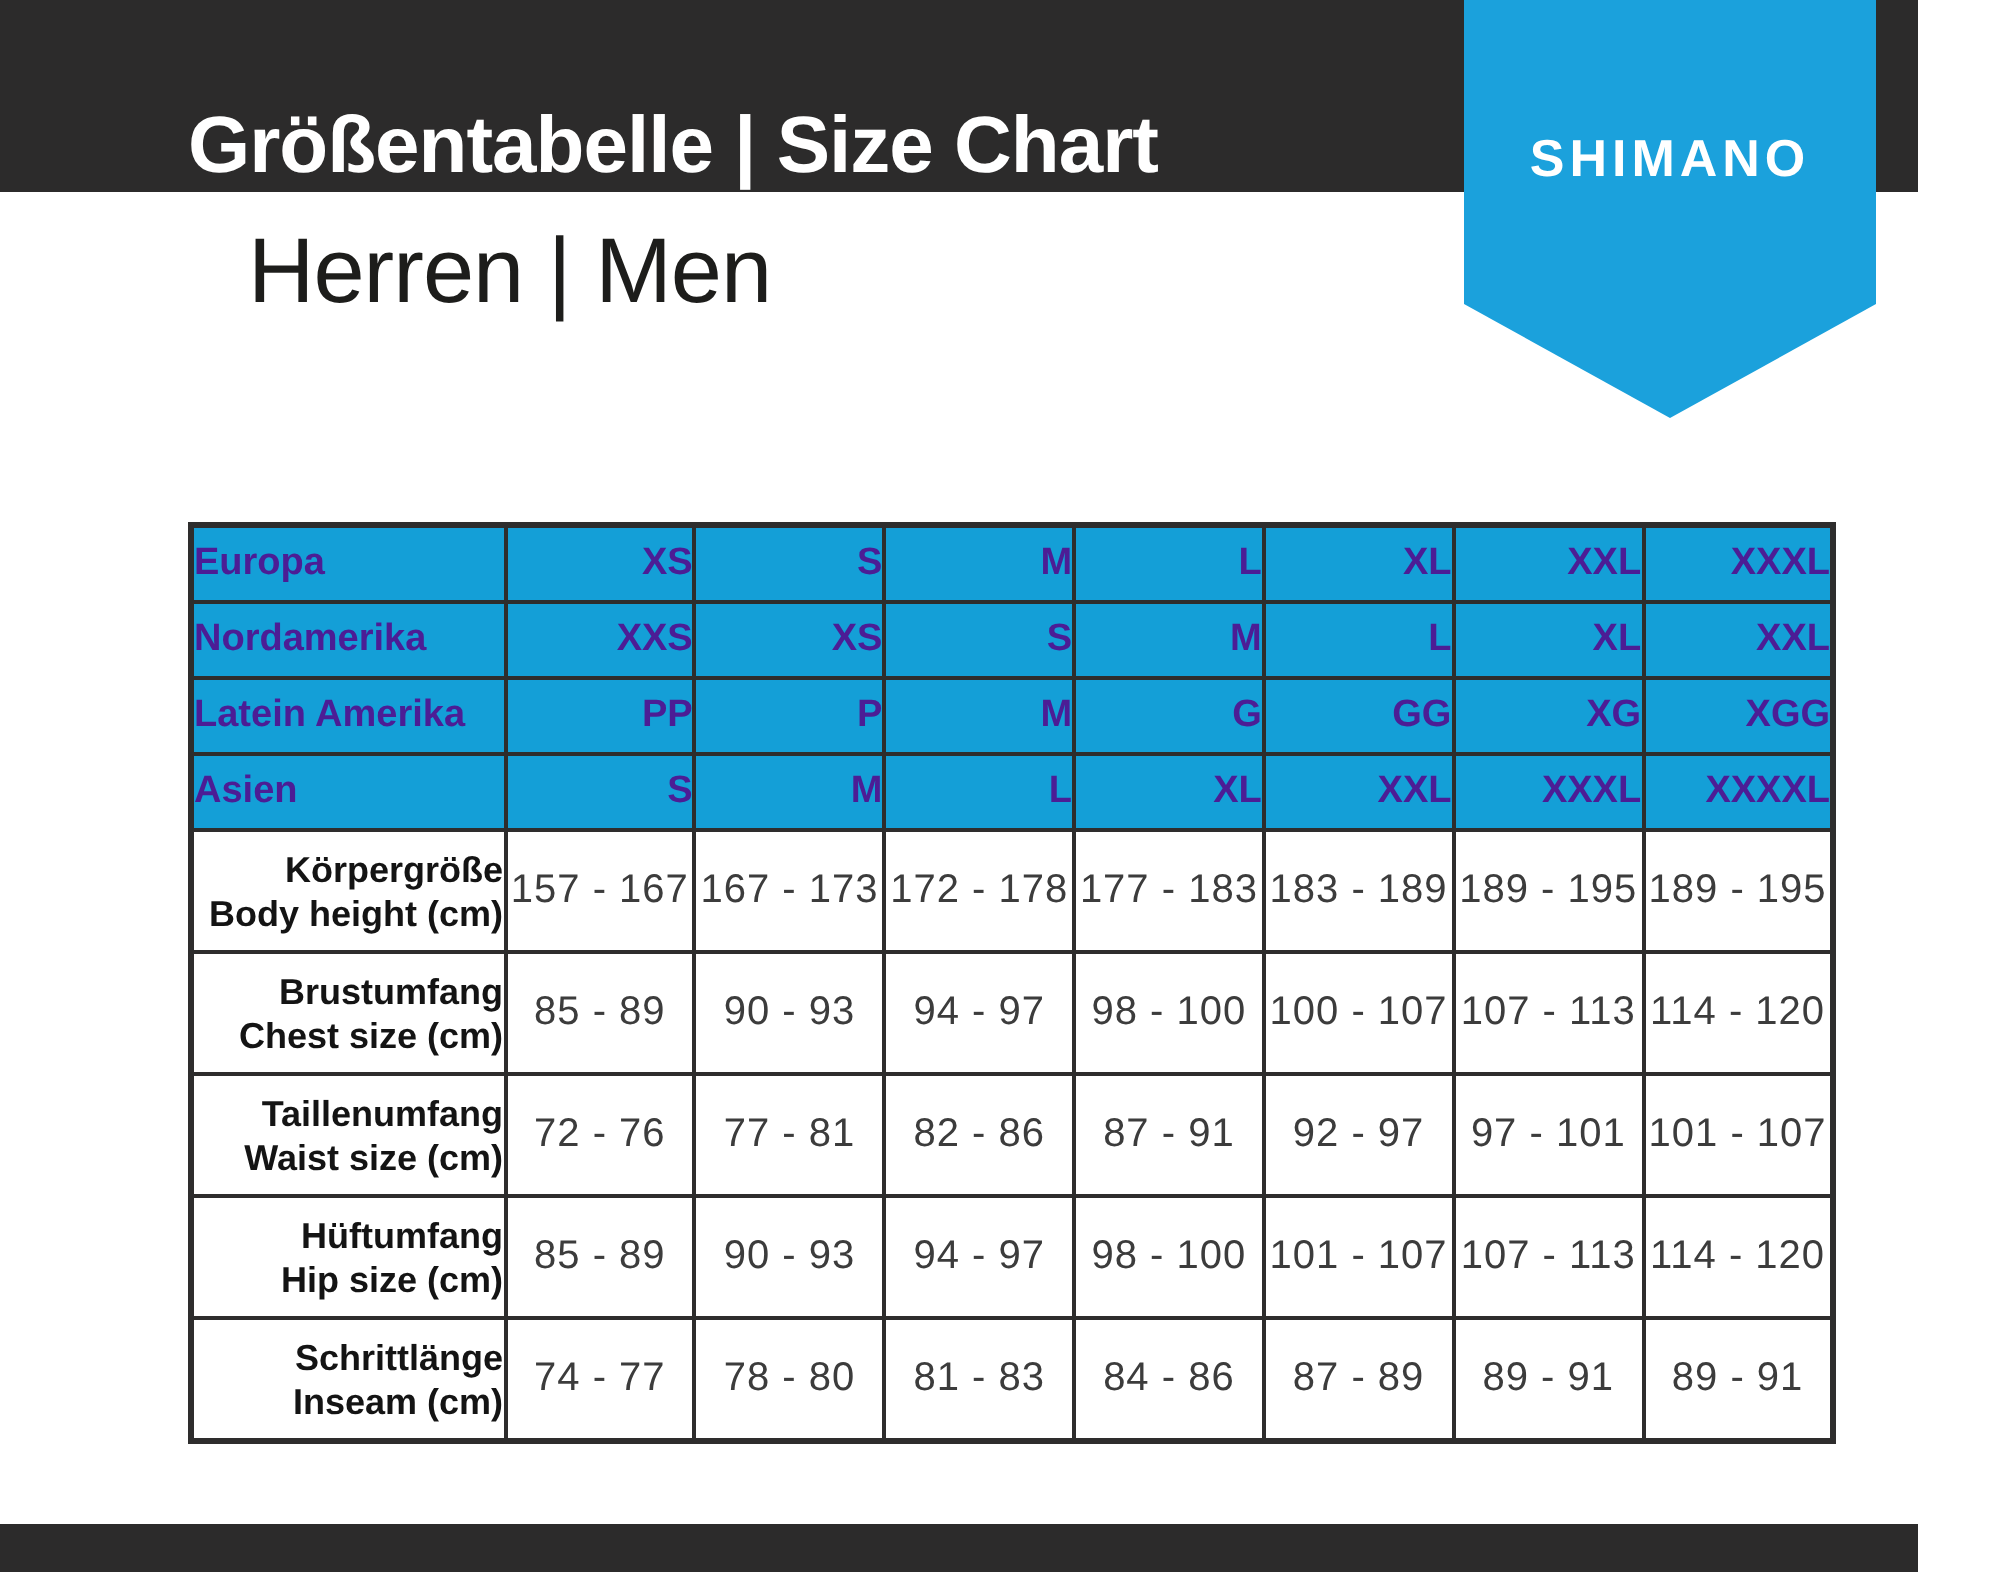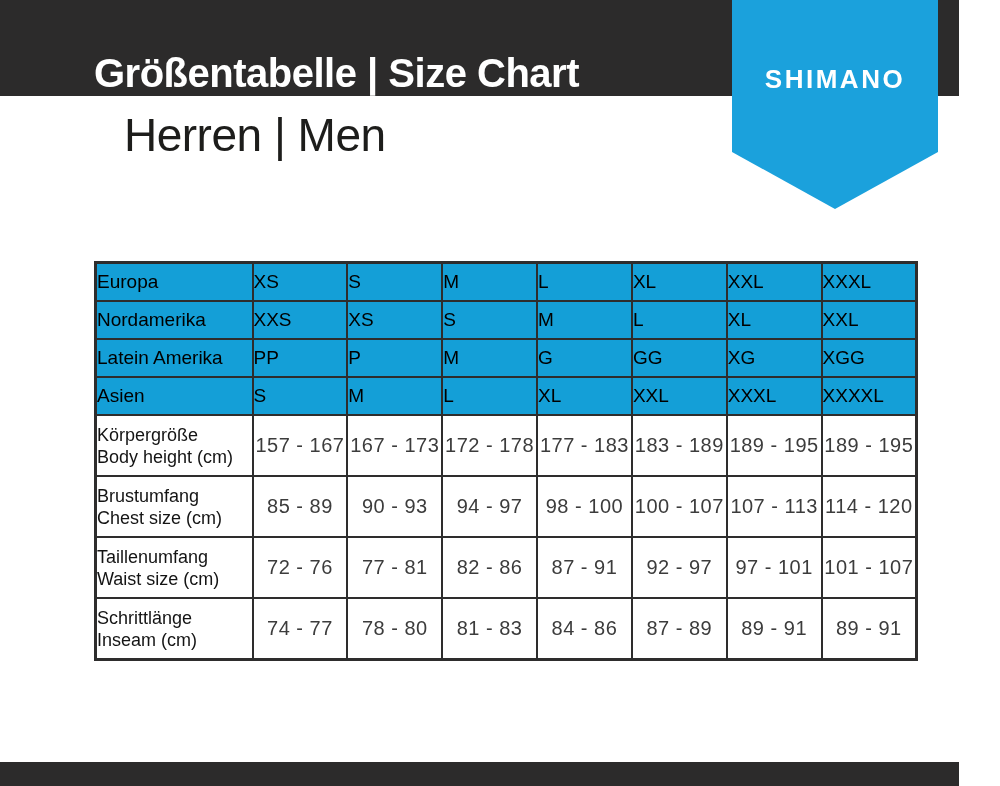--- a/index.html
+++ b/index.html
@@ -31,28 +31,28 @@
     color:#ffffff; font-weight:bold; font-size:26px; letter-spacing:2.5px;
     line-height:1; white-space:nowrap;
   }
   table.size-table {
     position:absolute; left:94px; top:261px; width:824px;
     border-collapse:collapse; table-layout:fixed;
     border:3px solid #2E2D2D;
   }
   table.size-table td { border:2px solid #2E2D2D; padding:0; }
   tr.region-row td {
-    height:36px; background:#149FD7; color:#000000; font-weight:normal;
+    height:36px; background:#149FD7; color:#4c1d95; font-weight:bold;
     font-size:19px;
   }
   td.region-label { text-align:left; padding-left:10px; }
-  td.size-cell { text-align:left; }
+  td.size-cell { text-align:right; }
   tr.measure-row td { height:59px; background:#ffffff; }
   td.measure-label {
-    text-align:left; padding-left:10px; font-weight:normal;
+    text-align:right; padding-left:10px; font-weight:bold;
     font-size:18px; line-height:22px; color:#141414;
   }
   td.value-cell {
     text-align:center; font-size:20px; color:#3C3C3C; font-weight:normal;
     letter-spacing:0.5px;
     margin-left:48px;
   }
   .bottom-band {
     position:absolute; left:0; top:762px; width:1000px; height:24px;
     background:#2C2B2B;
@@ -159,20 +159,33 @@
           <td class="value-cell">72 - 76</td>
           <td class="value-cell">77 - 81</td>
           <td class="value-cell">82 - 86</td>
           <td class="value-cell">87 - 91</td>
           <td class="value-cell">92 - 97</td>
           <td class="value-cell">97 - 101</td>
           <td class="value-cell">101 - 107</td>
         </tr>
         <tr class="measure-row">
           <td class="measure-label">
+            <div>Hüftumfang</div>
+            <div>Hip size (cm)</div>
+          </td>
+          <td class="value-cell">85 - 89</td>
+          <td class="value-cell">90 - 93</td>
+          <td class="value-cell">94 - 97</td>
+          <td class="value-cell">98 - 100</td>
+          <td class="value-cell">101 - 107</td>
+          <td class="value-cell">107 - 113</td>
+          <td class="value-cell">114 - 120</td>
+        </tr>
+        <tr class="measure-row">
+          <td class="measure-label">
             <div>Schrittlänge</div>
             <div>Inseam (cm)</div>
           </td>
           <td class="value-cell">74 - 77</td>
           <td class="value-cell">78 - 80</td>
           <td class="value-cell">81 - 83</td>
           <td class="value-cell">84 - 86</td>
           <td class="value-cell">87 - 89</td>
           <td class="value-cell">89 - 91</td>
           <td class="value-cell">89 - 91</td>

